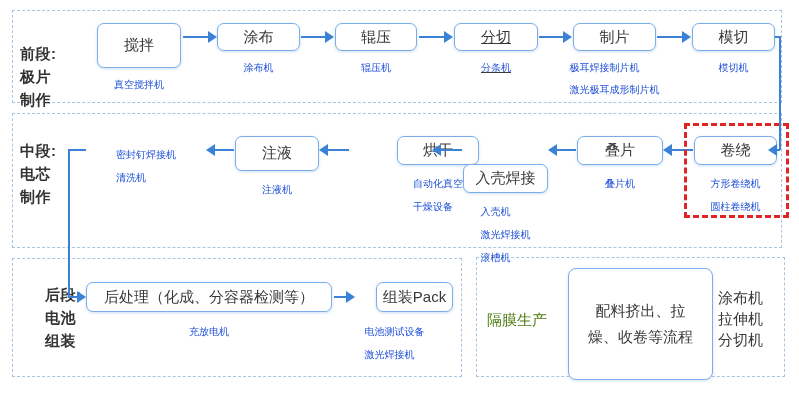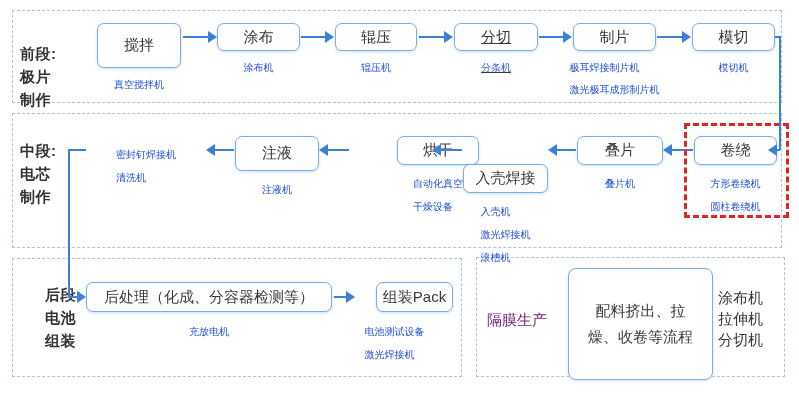--- a/index.html
+++ b/index.html
@@ -19,21 +19,21 @@
   .harrow.r::after{content:"";position:absolute;right:-9px;top:-5px;width:0;height:0;
         border-left:9px solid #3b82d6;border-top:6px solid transparent;border-bottom:6px solid transparent;}
   .harrow.l::before{content:"";position:absolute;left:-9px;top:-5px;width:0;height:0;
         border-right:9px solid #3b82d6;border-top:6px solid transparent;border-bottom:6px solid transparent;}
   .seg{position:absolute;background:#3b82d6;}
   .tri-left{position:absolute;width:0;height:0;border-right:9px solid #3b82d6;
         border-top:6px solid transparent;border-bottom:6px solid transparent;}
   .tri-right{position:absolute;width:0;height:0;border-left:9px solid #3b82d6;
         border-top:6px solid transparent;border-bottom:6px solid transparent;}
   .red-box{position:absolute;border:3px dashed #e12525;box-sizing:border-box;background:transparent;}
-  .sep-label{position:absolute;font-size:15px;color:#701a75;white-space:nowrap;}
+  .sep-label{position:absolute;font-size:15px;color:#4d7c0f;white-space:nowrap;}
   .sep-box{position:absolute;box-sizing:border-box;border:1px solid #79afe8;border-radius:8px;background:#fff;
         display:flex;flex-direction:column;align-items:center;justify-content:center;
         font-size:15px;line-height:26px;color:#3a3a3a;box-shadow:0 1px 3px rgba(110,160,220,.3);}
   .sep-machines{position:absolute;font-size:15px;line-height:21px;color:#3a3a3a;white-space:nowrap;}
 </style>
 </head>
 <body>
 
 <div class="stage">
 

